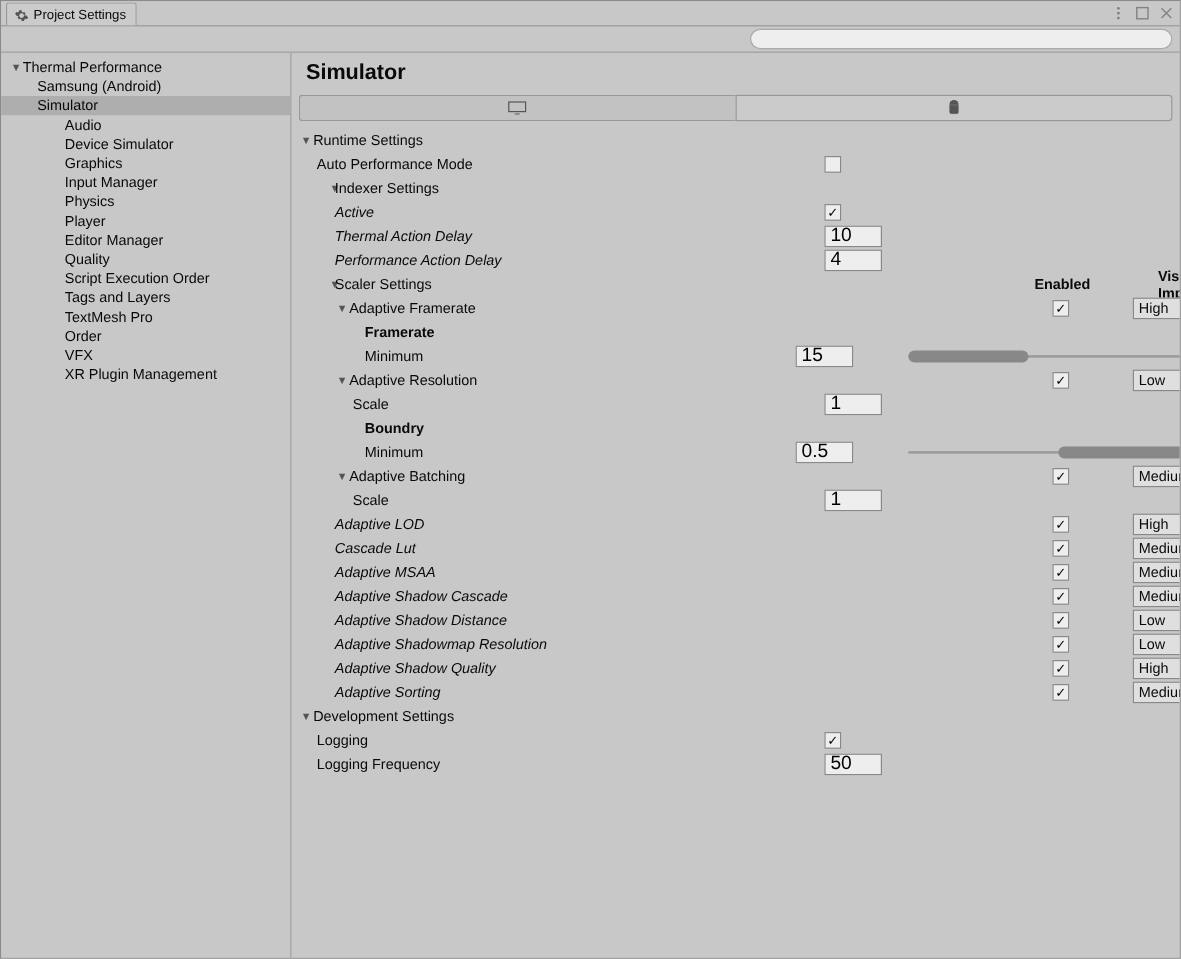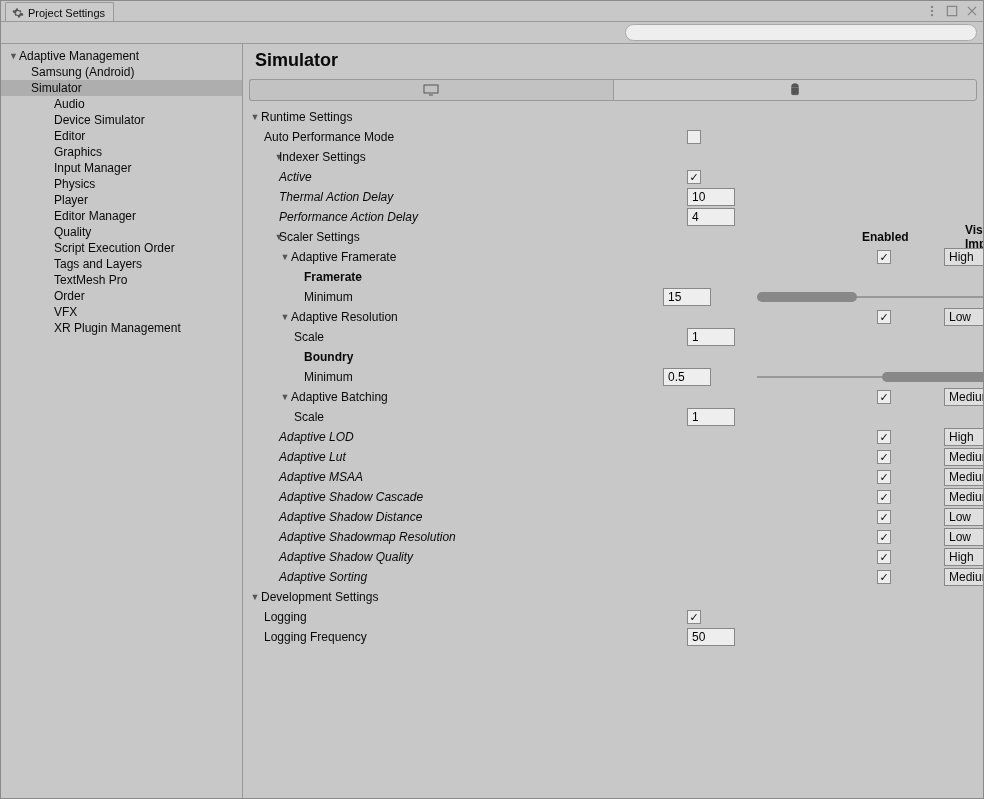--- a/index.html
+++ b/index.html
@@ -36,21 +36,21 @@
 .ind2 { padding-left: 30px; font-style: italic; }
 .ind3 { padding-left: 45px; }
 .ind4 { padding-left: 55px; }
 .col-label { position: absolute; left: 0; }
 .col-check { position: absolute; left: 438px; }
 .col-input { position: absolute; left: 438px; }
 .col-enabled { position: absolute; left: 628px; }
 .col-impact { position: absolute; left: 695px; }
 .hdr { font-weight: bold; }
 .chk { width: 14px; height: 14px; background: #eeeeee; border: 1px solid #888; display: inline-flex; align-items: center; justify-content: center; font-size: 11px; cursor: pointer; }
-.numinput { width: 48px; height: 18px; background: #eeeeee; border: 1px solid #888; padding: 0 4px; font-size: 12px; }
+.numinput { width: 48px; height: 18px; background: #eeeeee; border: 1px solid #888; padding: 0 4px; font-size: 16px; }
 .dropdown { width: 70px; height: 18px; background: #dfdfdf; border: 1px solid #888; padding: 0 4px; font-size: 12px; display: inline-flex; align-items: center; justify-content: space-between; cursor: pointer; }
 .slider-row { position: relative; height: 20px; }
 .slider-min-label { position: absolute; left: 55px; }
 .slider-min-input { position: absolute; left: 414px; }
 .slider-track { position: absolute; left: 508px; top: 9px; width: 260px; height: 2px; background: #999; }
 .slider-fill { position: absolute; top: -4px; height: 10px; background: #888; border-radius: 5px; }
 .bold { font-weight: bold; }
 </style>
 </head>
 <body>
@@ -85,36 +85,33 @@
           <line x1="15" y1="15" x2="21" y2="21" stroke="#555" stroke-width="2"></line>
         </svg>
       <input class="searchbox" placeholder="" style="">
     </div>
   </div>
 
   <div class="body">
     <div class="sidebar" id="sidebar">
         <div class="side-item lvl0">
           <span class="fold">▼</span>
-          <span>Adaptive Management</span>
+          <span>Thermal Performance</span>
         </div>
         <div class="side-item lvl1">
           <span>Samsung (Android)</span>
         </div>
         <div class="side-item lvl1 sel">
           <span>Simulator</span>
         </div>
         <div class="side-item lvl0 nofold">
           <span>Audio</span>
         </div>
         <div class="side-item lvl0 nofold">
           <span>Device Simulator</span>
-        </div>
-        <div class="side-item lvl0 nofold">
-          <span>Editor</span>
         </div>
         <div class="side-item lvl0 nofold">
           <span>Graphics</span>
         </div>
         <div class="side-item lvl0 nofold">
           <span>Input Manager</span>
         </div>
         <div class="side-item lvl0 nofold">
           <span>Physics</span>
         </div>
@@ -263,21 +260,21 @@
 
         <div id="scaler-rows">
             <div class="row">
               <span class="label col-label ind2">Adaptive LOD</span>
               <span class="chk col-enabled">✓</span>
               <span class="dropdown col-impact">
                 <span>High</span>
               </span>
             </div>
             <div class="row">
-              <span class="label col-label ind2">Adaptive Lut</span>
+              <span class="label col-label ind2">Cascade Lut</span>
               <span class="chk col-enabled">✓</span>
               <span class="dropdown col-impact">
                 <span>Medium</span>
               </span>
             </div>
             <div class="row">
               <span class="label col-label ind2">Adaptive MSAA</span>
               <span class="chk col-enabled">✓</span>
               <span class="dropdown col-impact">
                 <span>Medium</span>

